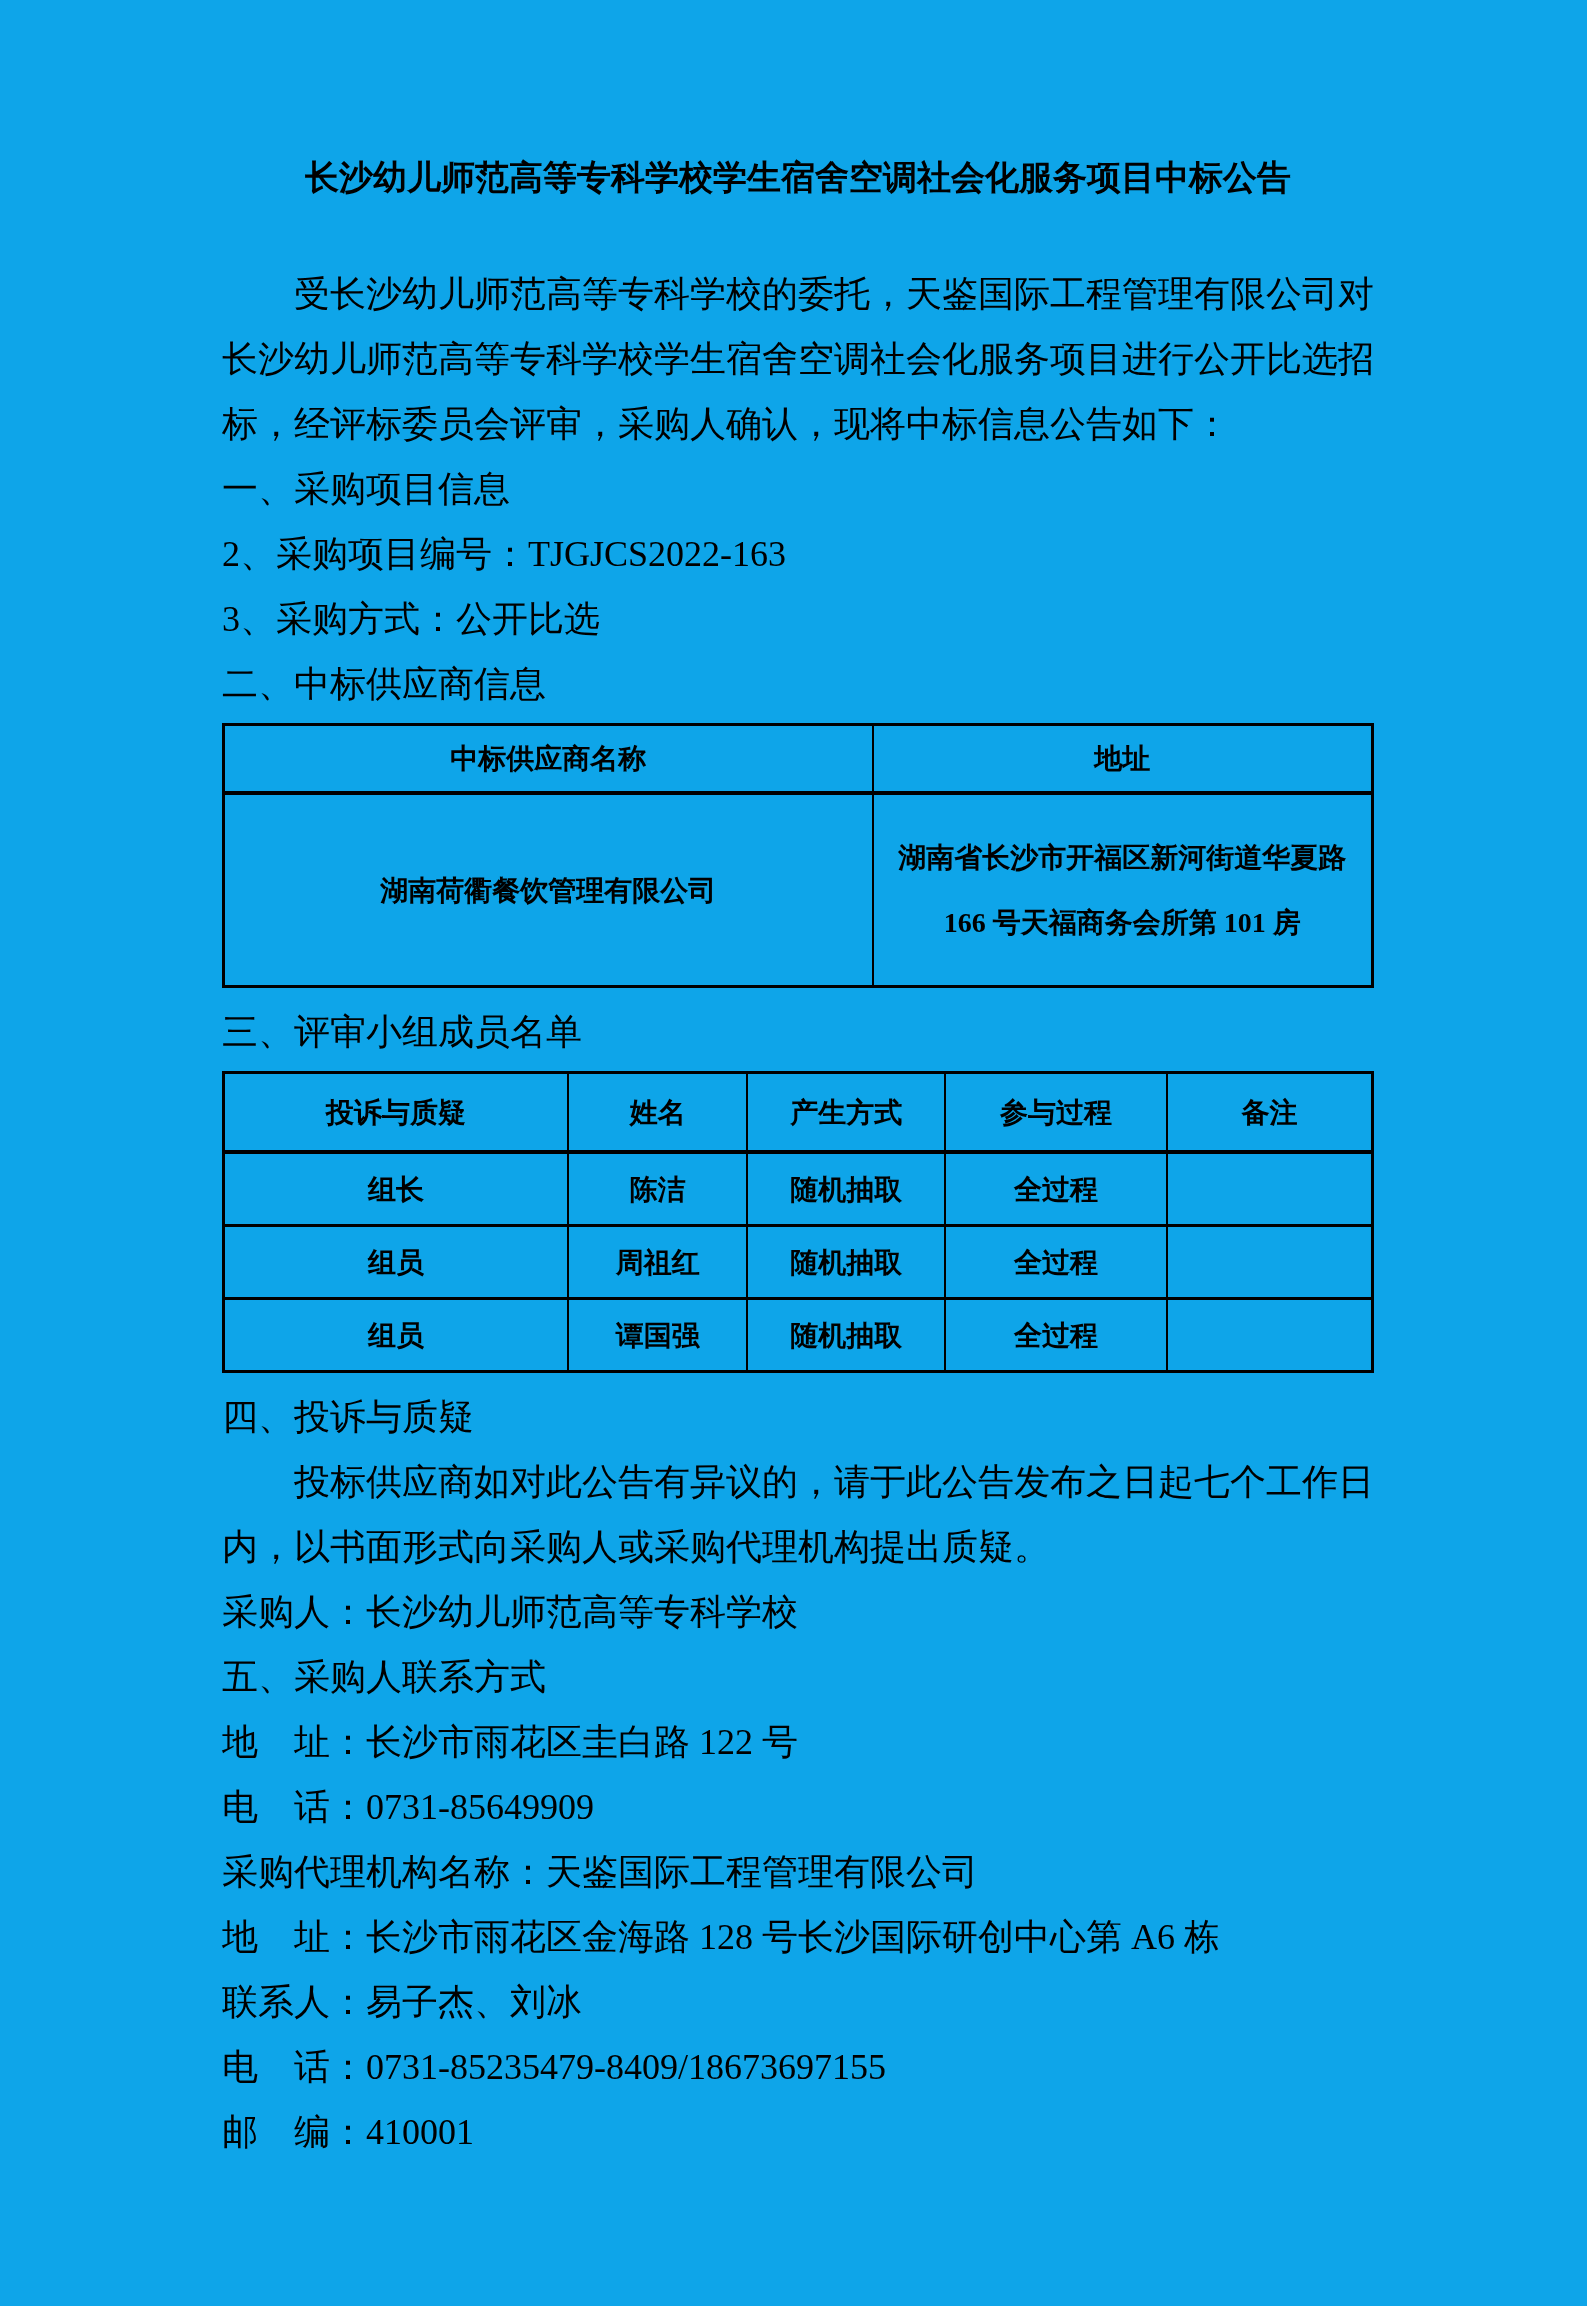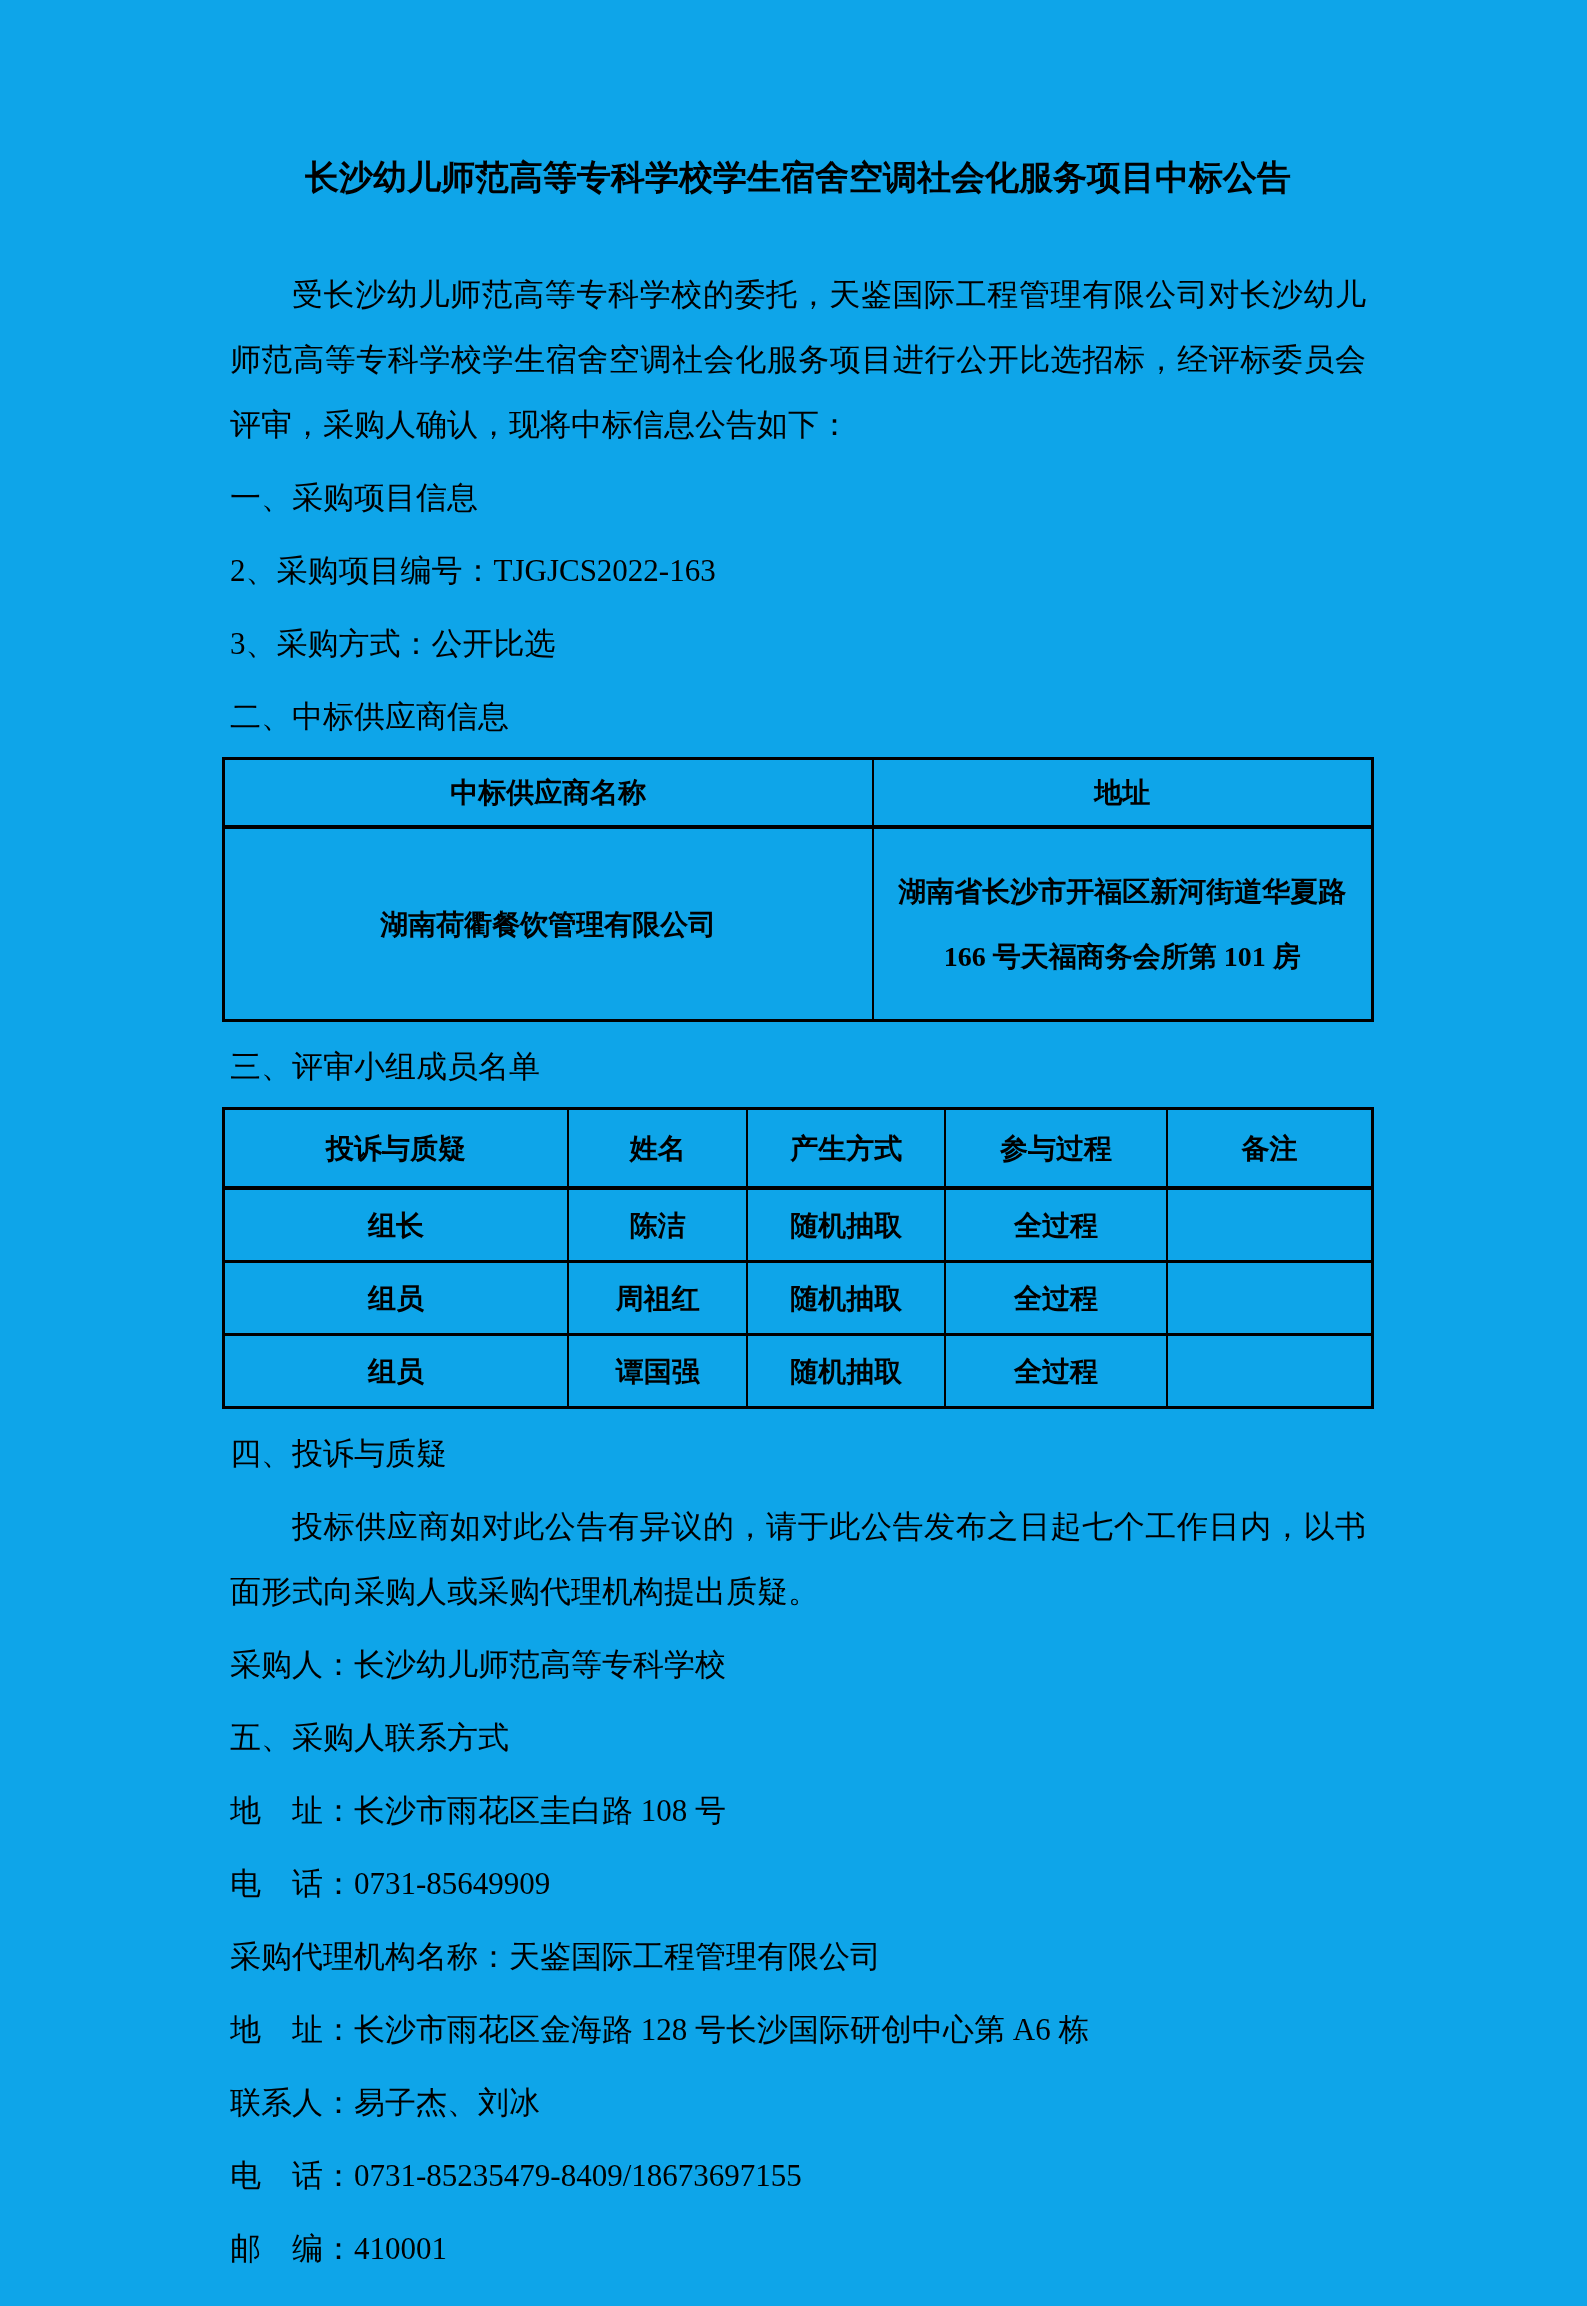--- a/index.html
+++ b/index.html
@@ -15,22 +15,22 @@
   }
   .doc-title {
     margin: 0 0 48px 0;
     font-size: 34px;
     font-weight: bold;
     line-height: 72px;
     text-align: center;
     font-family: "Liberation Serif", "DejaVu Serif", serif;
   }
   .para {
-    margin: 8px;
-    font-size: 31px;
+    margin: 0;
+    font-size: 36px;
     line-height: 65px;
     text-align: justify;
   }
   .indent { text-indent: 2em; }
   table.doc-table {
     width: 100%;
     table-layout: fixed;
     border-collapse: collapse;
     border: 3px solid #000;
     margin: 6px 0 12px 0;
@@ -129,21 +129,21 @@
         <td></td>
       </tr>
     </tbody>
   </table>
 
   <p class="para">四、投诉与质疑</p>
   <p class="para indent">投标供应商如对此公告有异议的，请于此公告发布之日起七个工作日内，以书面形式向采购人或采购代理机构提出质疑。</p>
 
   <p class="para">采购人：长沙幼儿师范高等专科学校</p>
   <p class="para">五、采购人联系方式</p>
-  <p class="para">地　址：长沙市雨花区圭白路 108 号</p>
+  <p class="para">地　址：长沙市雨花区圭白路 122 号</p>
   <p class="para">电　话：0731-85649909</p>
   <p class="para">采购代理机构名称：天鉴国际工程管理有限公司</p>
   <p class="para">地　址：长沙市雨花区金海路 128 号长沙国际研创中心第 A6 栋</p>
   <p class="para">联系人：易子杰、刘冰</p>
   <p class="para">电　话：0731-85235479-8409/18673697155</p>
   <p class="para">邮　编：410001</p>
 
 </div>
 
 </body></html>

